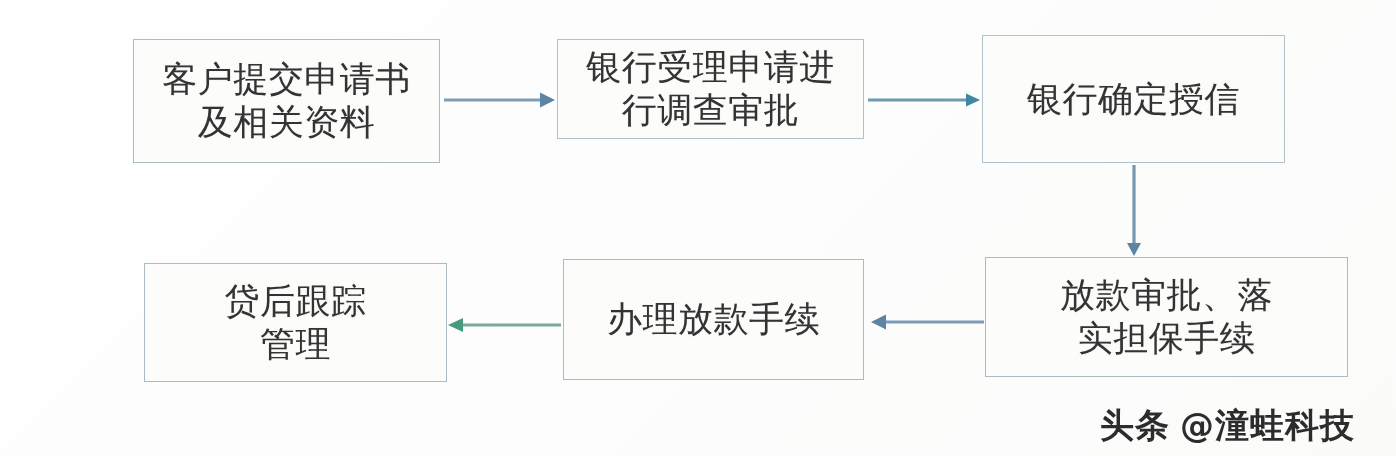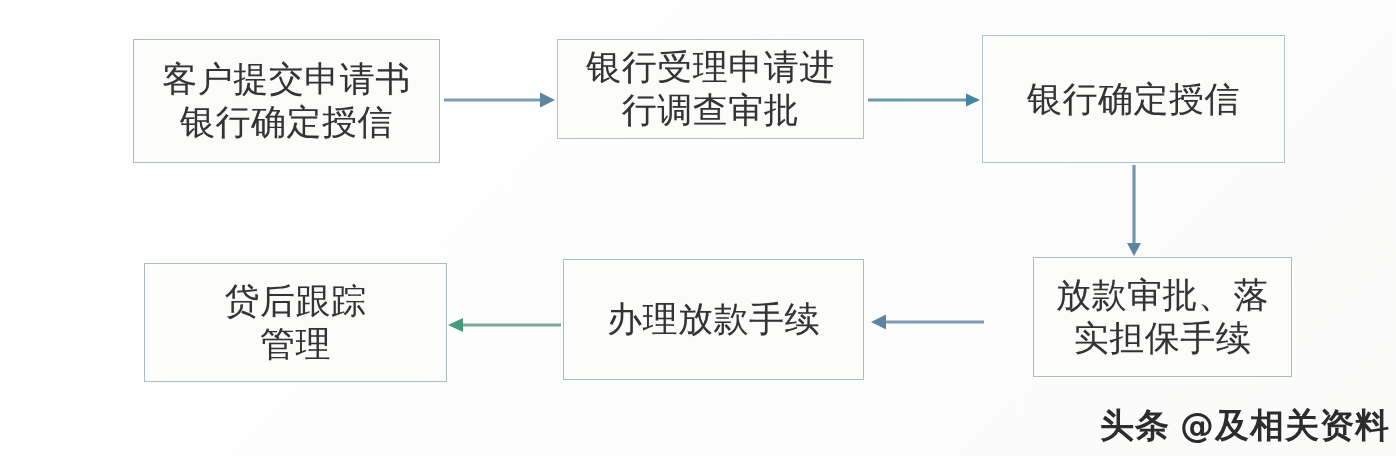--- a/index.html
+++ b/index.html
@@ -72,33 +72,33 @@
   .watermark .wm-brand { font-weight: 700; }
   .watermark .wm-handle { font-weight: 700; }
 </style>
 </head>
 <body>
 
 <div id="canvas">
 
   <div class="node teal" style="left:133px; top:39px; width:307px; height:124px;">
     <span class="node-label">客户提交申请书
-银行确定授信</span>
+及相关资料</span>
   </div>
 
   <div class="node blue" style="left:557px; top:39px; width:307px; height:100px;">
     <span class="node-label">银行受理申请进
 行调查审批</span>
   </div>
 
   <div class="node blue" style="left:982px; top:35px; width:303px; height:128px;">
     <span class="node-label">银行确定授信</span>
   </div>
 
-  <div class="node teal" style="left:985px; top:257px; width:259px; height:120px;margin-left:48px;">
+  <div class="node teal" style="left:985px; top:257px; width:363px; height:120px;">
     <span class="node-label">放款审批、落
 实担保手续</span>
   </div>
 
   <div class="node teal" style="left:563px; top:259px; width:301px; height:121px;">
     <span class="node-label">办理放款手续</span>
   </div>
 
   <div class="node teal" style="left:144px; top:263px; width:303px; height:119px;">
     <span class="node-label">贷后跟踪
@@ -135,16 +135,16 @@
 
   <div class="connector" style="left:447px; top:313px; width:114px; height:24px;">
     <svg width="114" height="24" viewBox="0 0 114 24">
       <line x1="114" y1="12" x2="16" y2="12" stroke="#79a99a" stroke-width="3.2"></line>
       <polygon points="16,5 16,19 1,12" fill="#489a7c"></polygon>
     </svg>
   </div>
 
   <div class="watermark" style="left:1100px; top:403px;">
     <span class="wm-brand">头条</span>
-    <span class="wm-handle">@及相关资料</span>
+    <span class="wm-handle">@潼蛙科技</span>
   </div>
 
 </div>
 
 </body></html>

